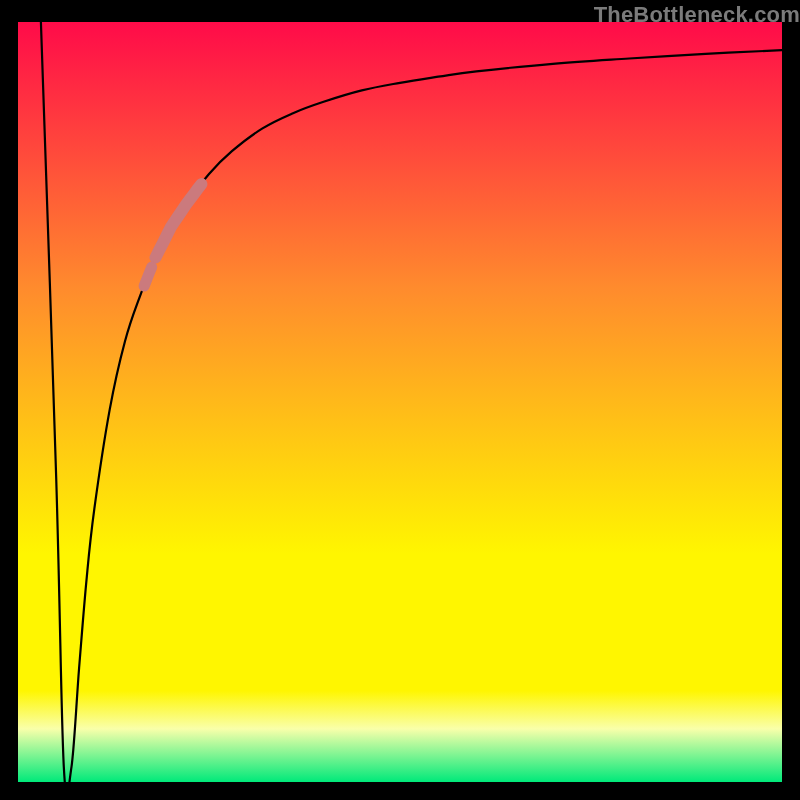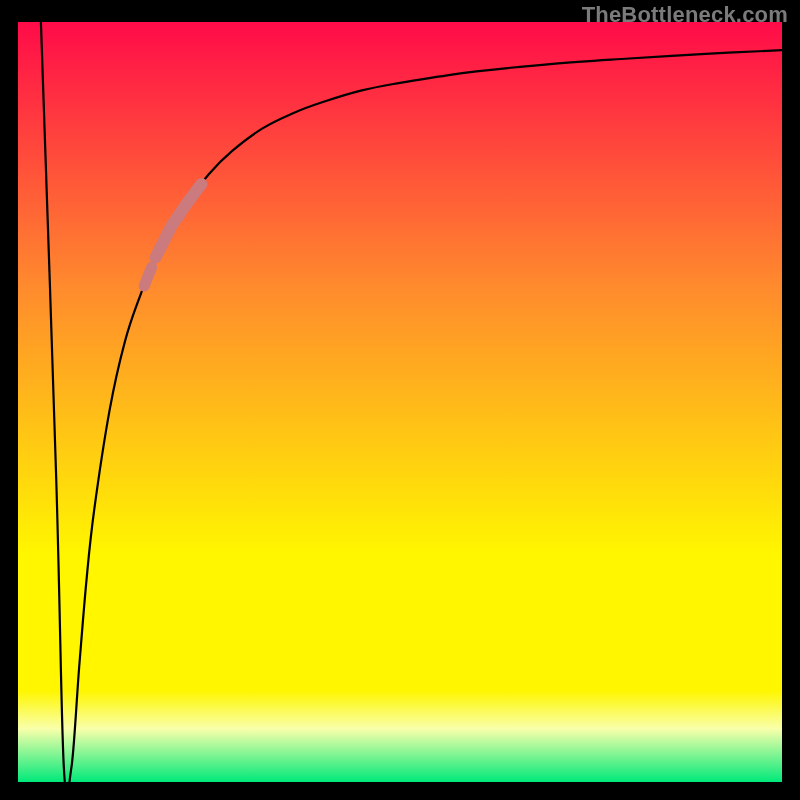--- a/index.html
+++ b/index.html
@@ -6,21 +6,21 @@
   html, body { width: 800px; height: 800px; overflow: hidden; background: #000; }
   .frame {
     position: relative;
     width: 800px;
     height: 800px;
     background: #000;
   }
   .watermark {
     position: absolute;
     top: 2px;
-    right: 12px;
+    right: 0;
     font-family: Arial, Helvetica, sans-serif;
     font-size: 22px;
     font-weight: 600;
     color: #7b7b7b;
     letter-spacing: 0.2px;
     z-index: 10;
   }
   .plot {
     position: absolute;
     left: 18px;

